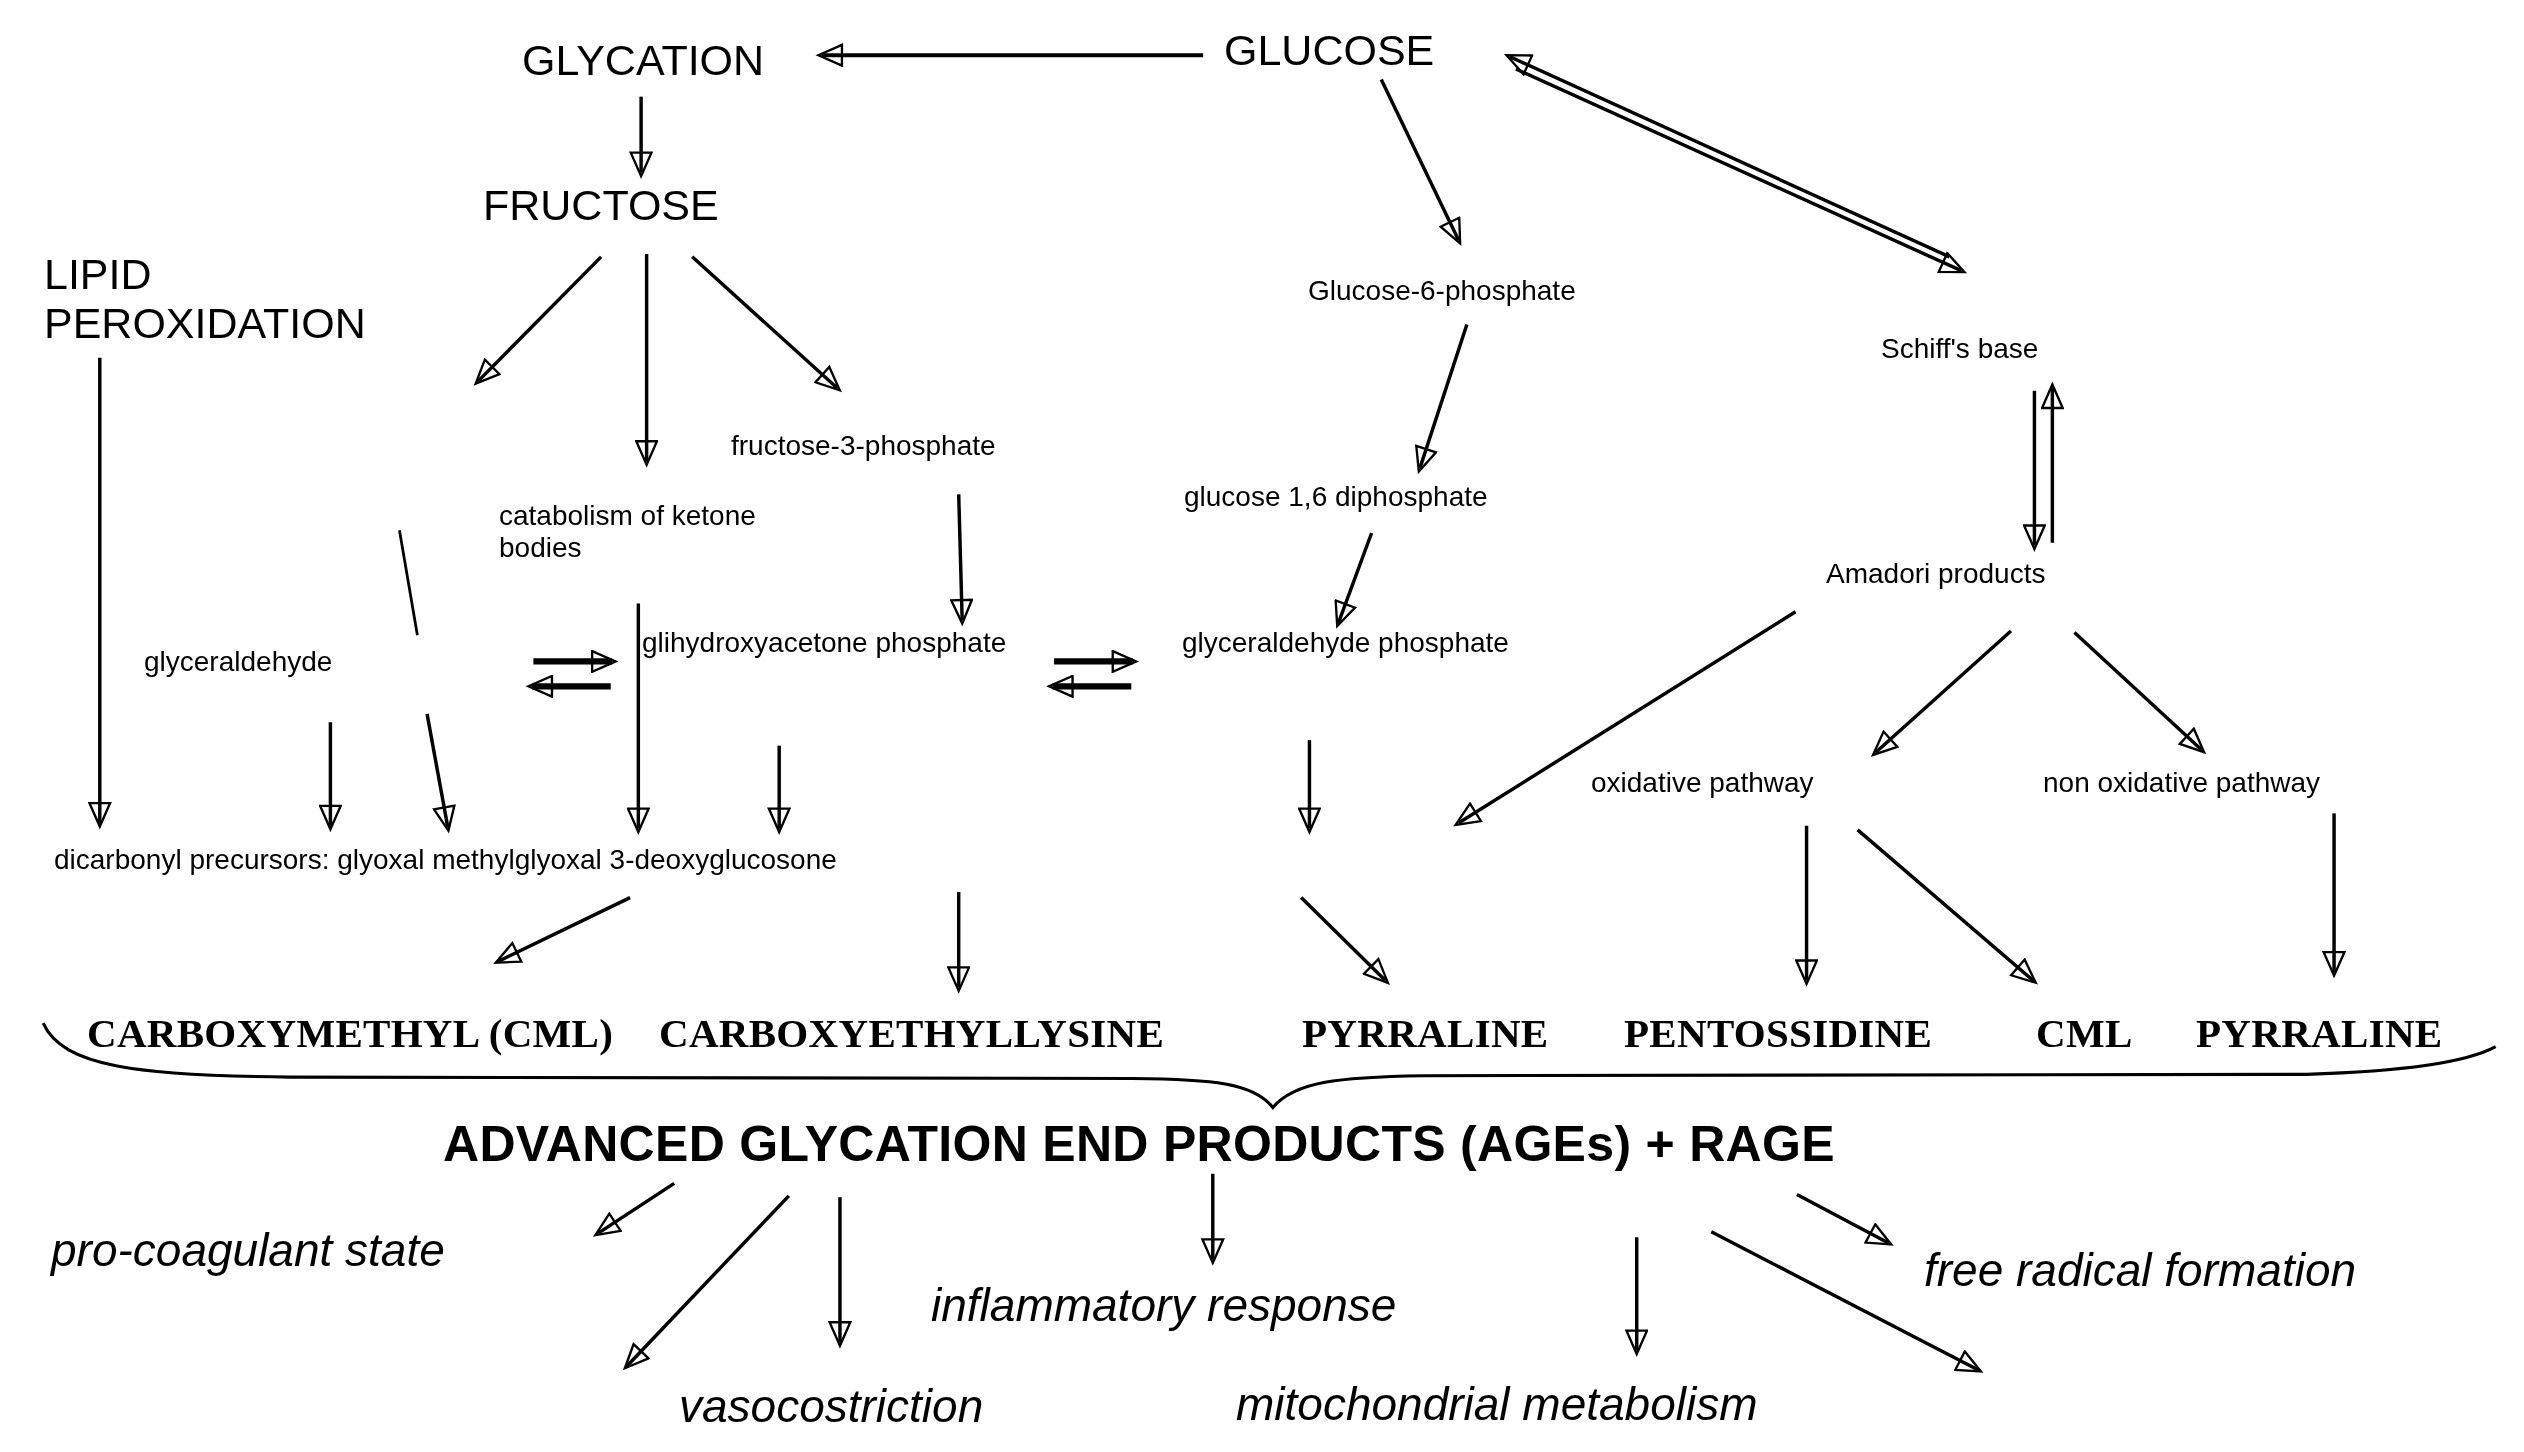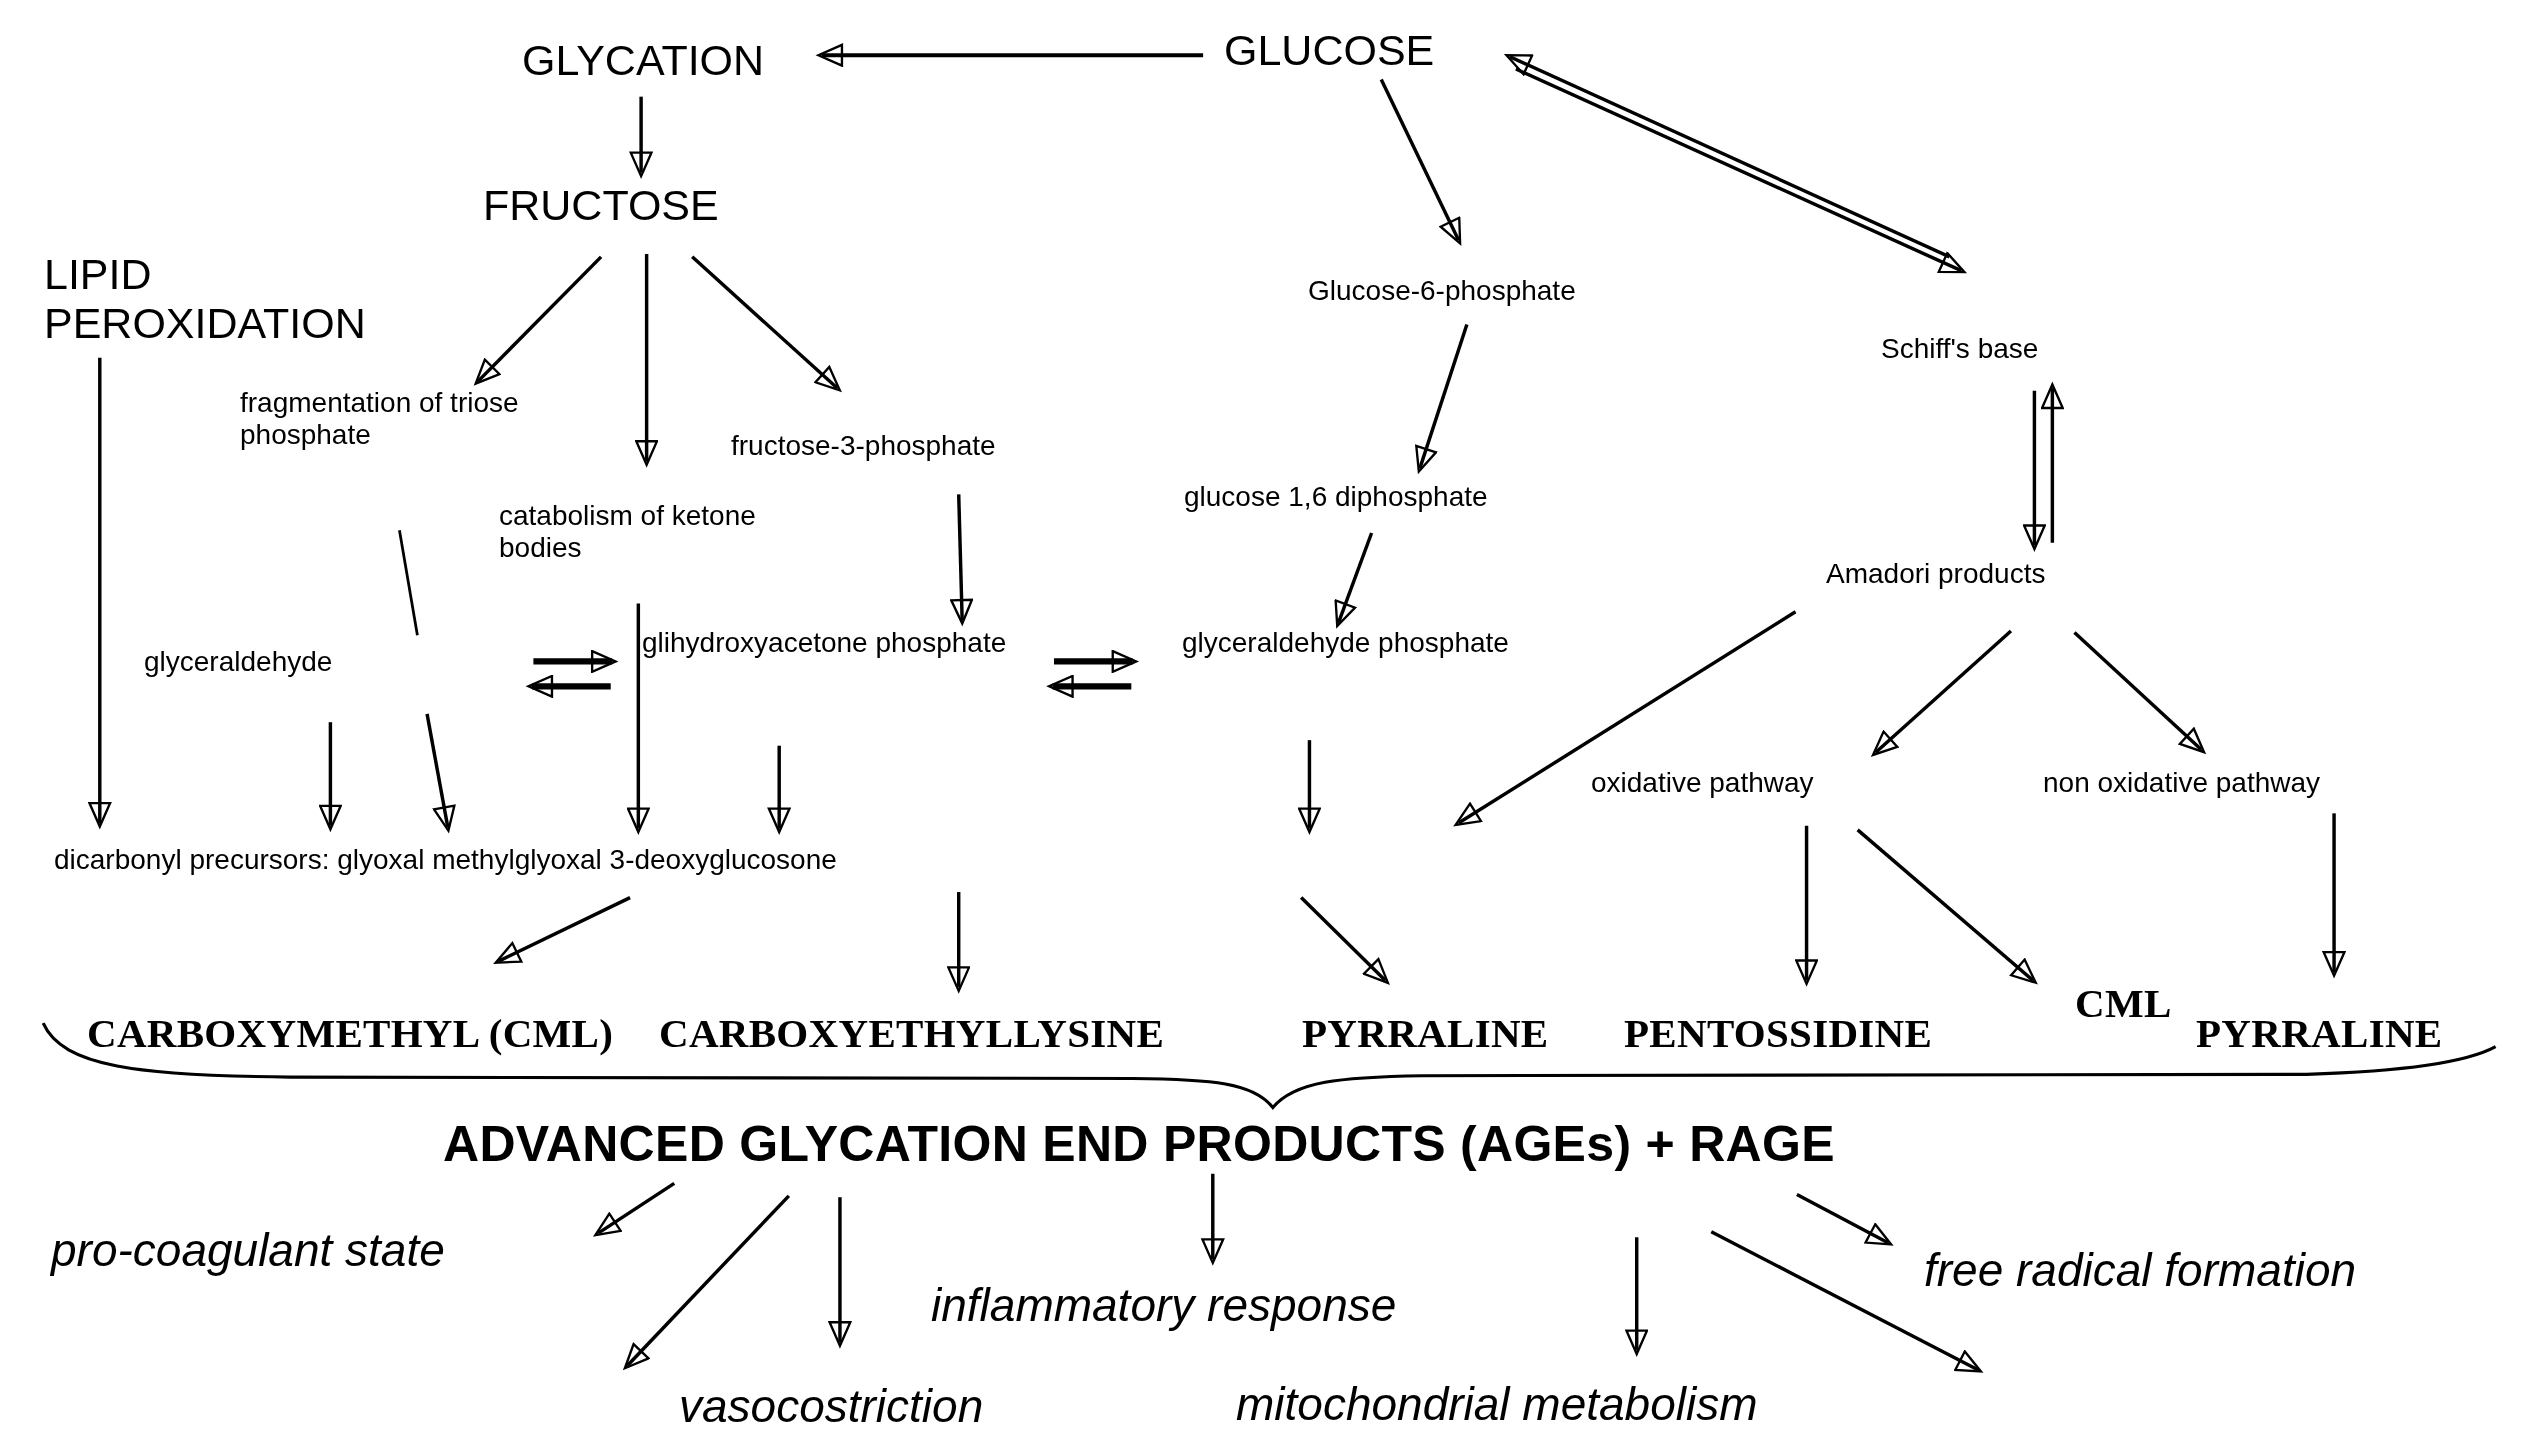--- a/index.html
+++ b/index.html
@@ -84,37 +84,36 @@
     <line x1="2370" y1="1792" x2="2370" y2="1956" stroke-width="5" marker-end="url(#ah)"></line>
     <line x1="2478" y1="1784" x2="2864" y2="1984" stroke-width="5" marker-end="url(#ah)"></line>
   </svg>
 
   <div class="lbl caps" style="left:522px; top:36px;">GLYCATION</div>
   <div class="lbl caps" style="left:1224px; top:26px;">GLUCOSE</div>
   <div class="lbl caps" style="left:483px; top:181px;">FRUCTOSE</div>
   <div class="lbl caps wrap" style="left:44px; top:250px; width:414px;">LIPID PEROXIDATION</div>
   <div class="lbl" style="left:1308px; top:275px;">Glucose-6-phosphate</div>
   <div class="lbl" style="left:1881px; top:333px;">Schiff's base</div>
-  <div class="lbl wrap" style="left:240px; top:387px; width:373px;">fragmentation of triose phosphate</div>
   <div class="lbl" style="left:731px; top:430px;">fructose-3-phosphate</div>
   <div class="lbl wrap" style="left:499px; top:500px; width:325px;">catabolism of ketone bodies</div>
   <div class="lbl" style="left:1184px; top:481px;">glucose 1,6 diphosphate</div>
   <div class="lbl" style="left:1826px; top:558px;">Amadori products</div>
   <div class="lbl" style="left:144px; top:646px;">glyceraldehyde</div>
   <div class="lbl wrap" style="left:642px; top:627px; width:449px;">glihydroxyacetone phosphate</div>
   <div class="lbl wrap" style="left:1182px; top:627px; width:366px;">glyceraldehyde phosphate</div>
   <div class="lbl" style="left:1591px; top:767px;">oxidative pathway</div>
   <div class="lbl" style="left:2043px; top:767px;">non oxidative pathway</div>
   <div class="lbl" style="left:54px; top:844px;">dicarbonyl precursors: glyoxal methylglyoxal 3-deoxyglucosone</div>
 
   <div class="lbl boldcaps" style="left:87px; top:1010px;">CARBOXYMETHYL (CML)</div>
   <div class="lbl boldcaps" style="left:659px; top:1010px;">CARBOXYETHYLLYSINE</div>
   <div class="lbl boldcaps" style="left:1302px; top:1010px;">PYRRALINE</div>
   <div class="lbl boldcaps" style="left:1624px; top:1010px;">PENTOSSIDINE</div>
-  <div class="lbl boldcaps" style="left:2036px; top:980px;margin-left:39px;">CML</div>
+  <div class="lbl boldcaps" style="left:2036px; top:1010px;">CML</div>
   <div class="lbl boldcaps" style="left:2196px; top:1010px;">PYRRALINE</div>
 
   <div class="lbl headline" style="left:443px; top:1116px;">ADVANCED GLYCATION END PRODUCTS (AGEs) + RAGE</div>
 
   <div class="lbl outcome" style="left:51px; top:1224px;">pro-coagulant state</div>
   <div class="lbl outcome" style="left:679px; top:1380px;">vasocostriction</div>
   <div class="lbl outcome" style="left:931px; top:1279px;">inflammatory response</div>
   <div class="lbl outcome" style="left:1924px; top:1244px;text-align:center;">free radical formation</div>
   <div class="lbl outcome" style="left:1236px; top:1378px;">mitochondrial metabolism</div>
   <div class="lbl outcome" style="left:2061px; top:1455px;">lipogenesis</div>

